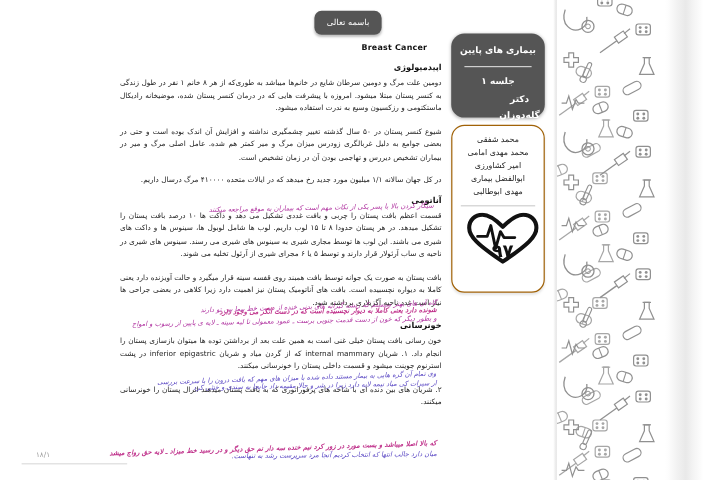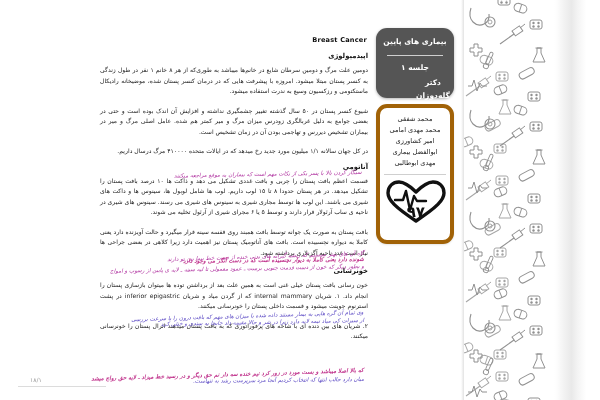--- a/index.html
+++ b/index.html
@@ -116,21 +116,21 @@
   }
 
   
   .authors-card {
     position: absolute;
     top: 104px;
     right: 146px;
     width: 78px;
     height: 140px;
     background: #ffffff;
-    border: 4px solid #a16207;
+    border: 1px solid #a16207;
     border-radius: 11px;
     box-sizing: border-box;
     padding: 6px 3px 4px;
     text-align: center;
     box-shadow: 0 1px 2px rgba(0,0,0,.10);
   }
   .authors-card .author {
     font-size: 6.6px;
     line-height: 11px;
     color: #1a1a1a;
@@ -158,21 +158,21 @@
     direction: rtl;
     text-align: justify;
     color: #1c1c1c;
   }
   .eng-title {
     font-size: 6.6px;
     font-weight: bold;
     direction: ltr;
     text-align: right;
     letter-spacing: .2px;
-    margin: 0 1px 8px 0;
+    margin: 0 12px 8px 0;
     color: #111;
   }
   h2.sec {
     font-size: 6.8px;
     font-weight: bold;
     margin: 0 0 5px 0;
     color: #111;
   }
   p.body {
     font-size: 6.1px;
@@ -292,20 +292,21 @@
         <use href="#tile" y="156" x="-34" opacity=".8"></use>
         <use href="#tile" y="258" x="-34" opacity=".8"></use>
         <use href="#tile" y="352" x="-34" opacity=".8"></use>
       </g>
     </svg>
   </div>
 
   <div class="strip-edge"></div>
   <div class="right-fade"></div>
 
+  <div class="basmala">باسمه تعالی</div>
 
   <div class="title-card">
     <div class="course">بیماری های پایین</div>
     <div class="divider"></div>
     <div class="session">جلسه ۱</div>
     <div class="lecturer">دکتر گله‌دوزان</div>
   </div>
 
   <div class="authors-card">
     <div class="author">محمد شفقی</div>

